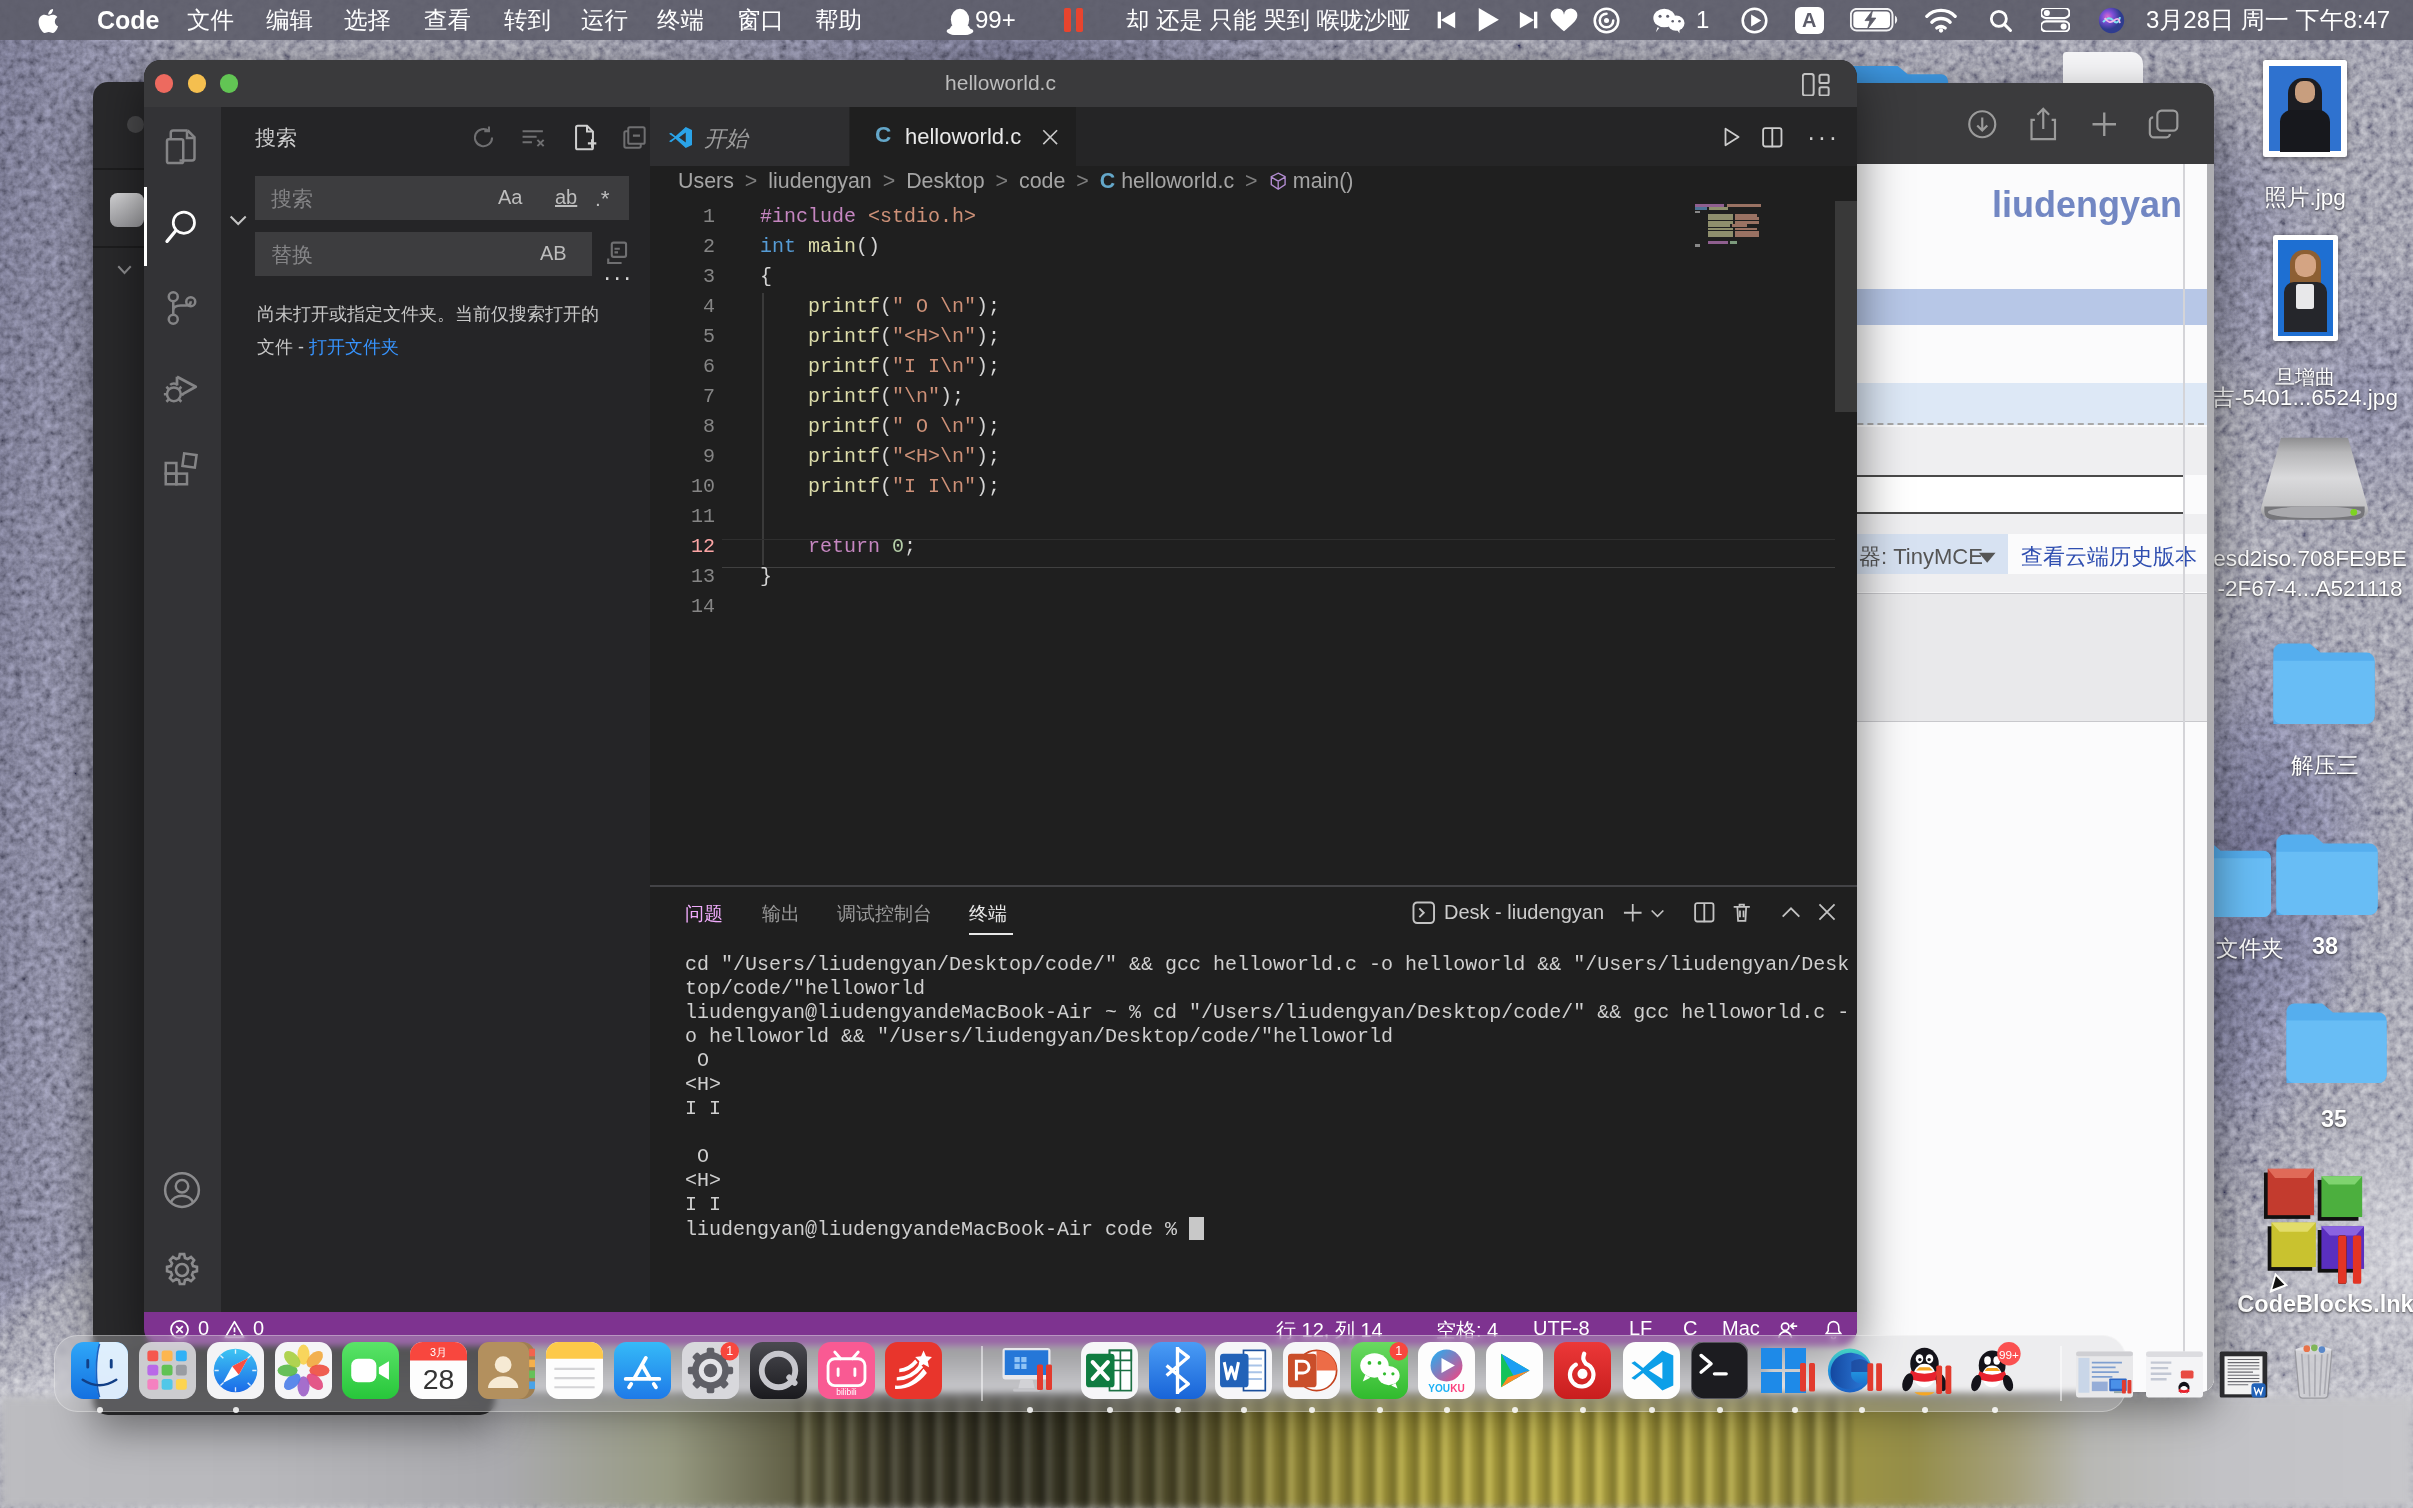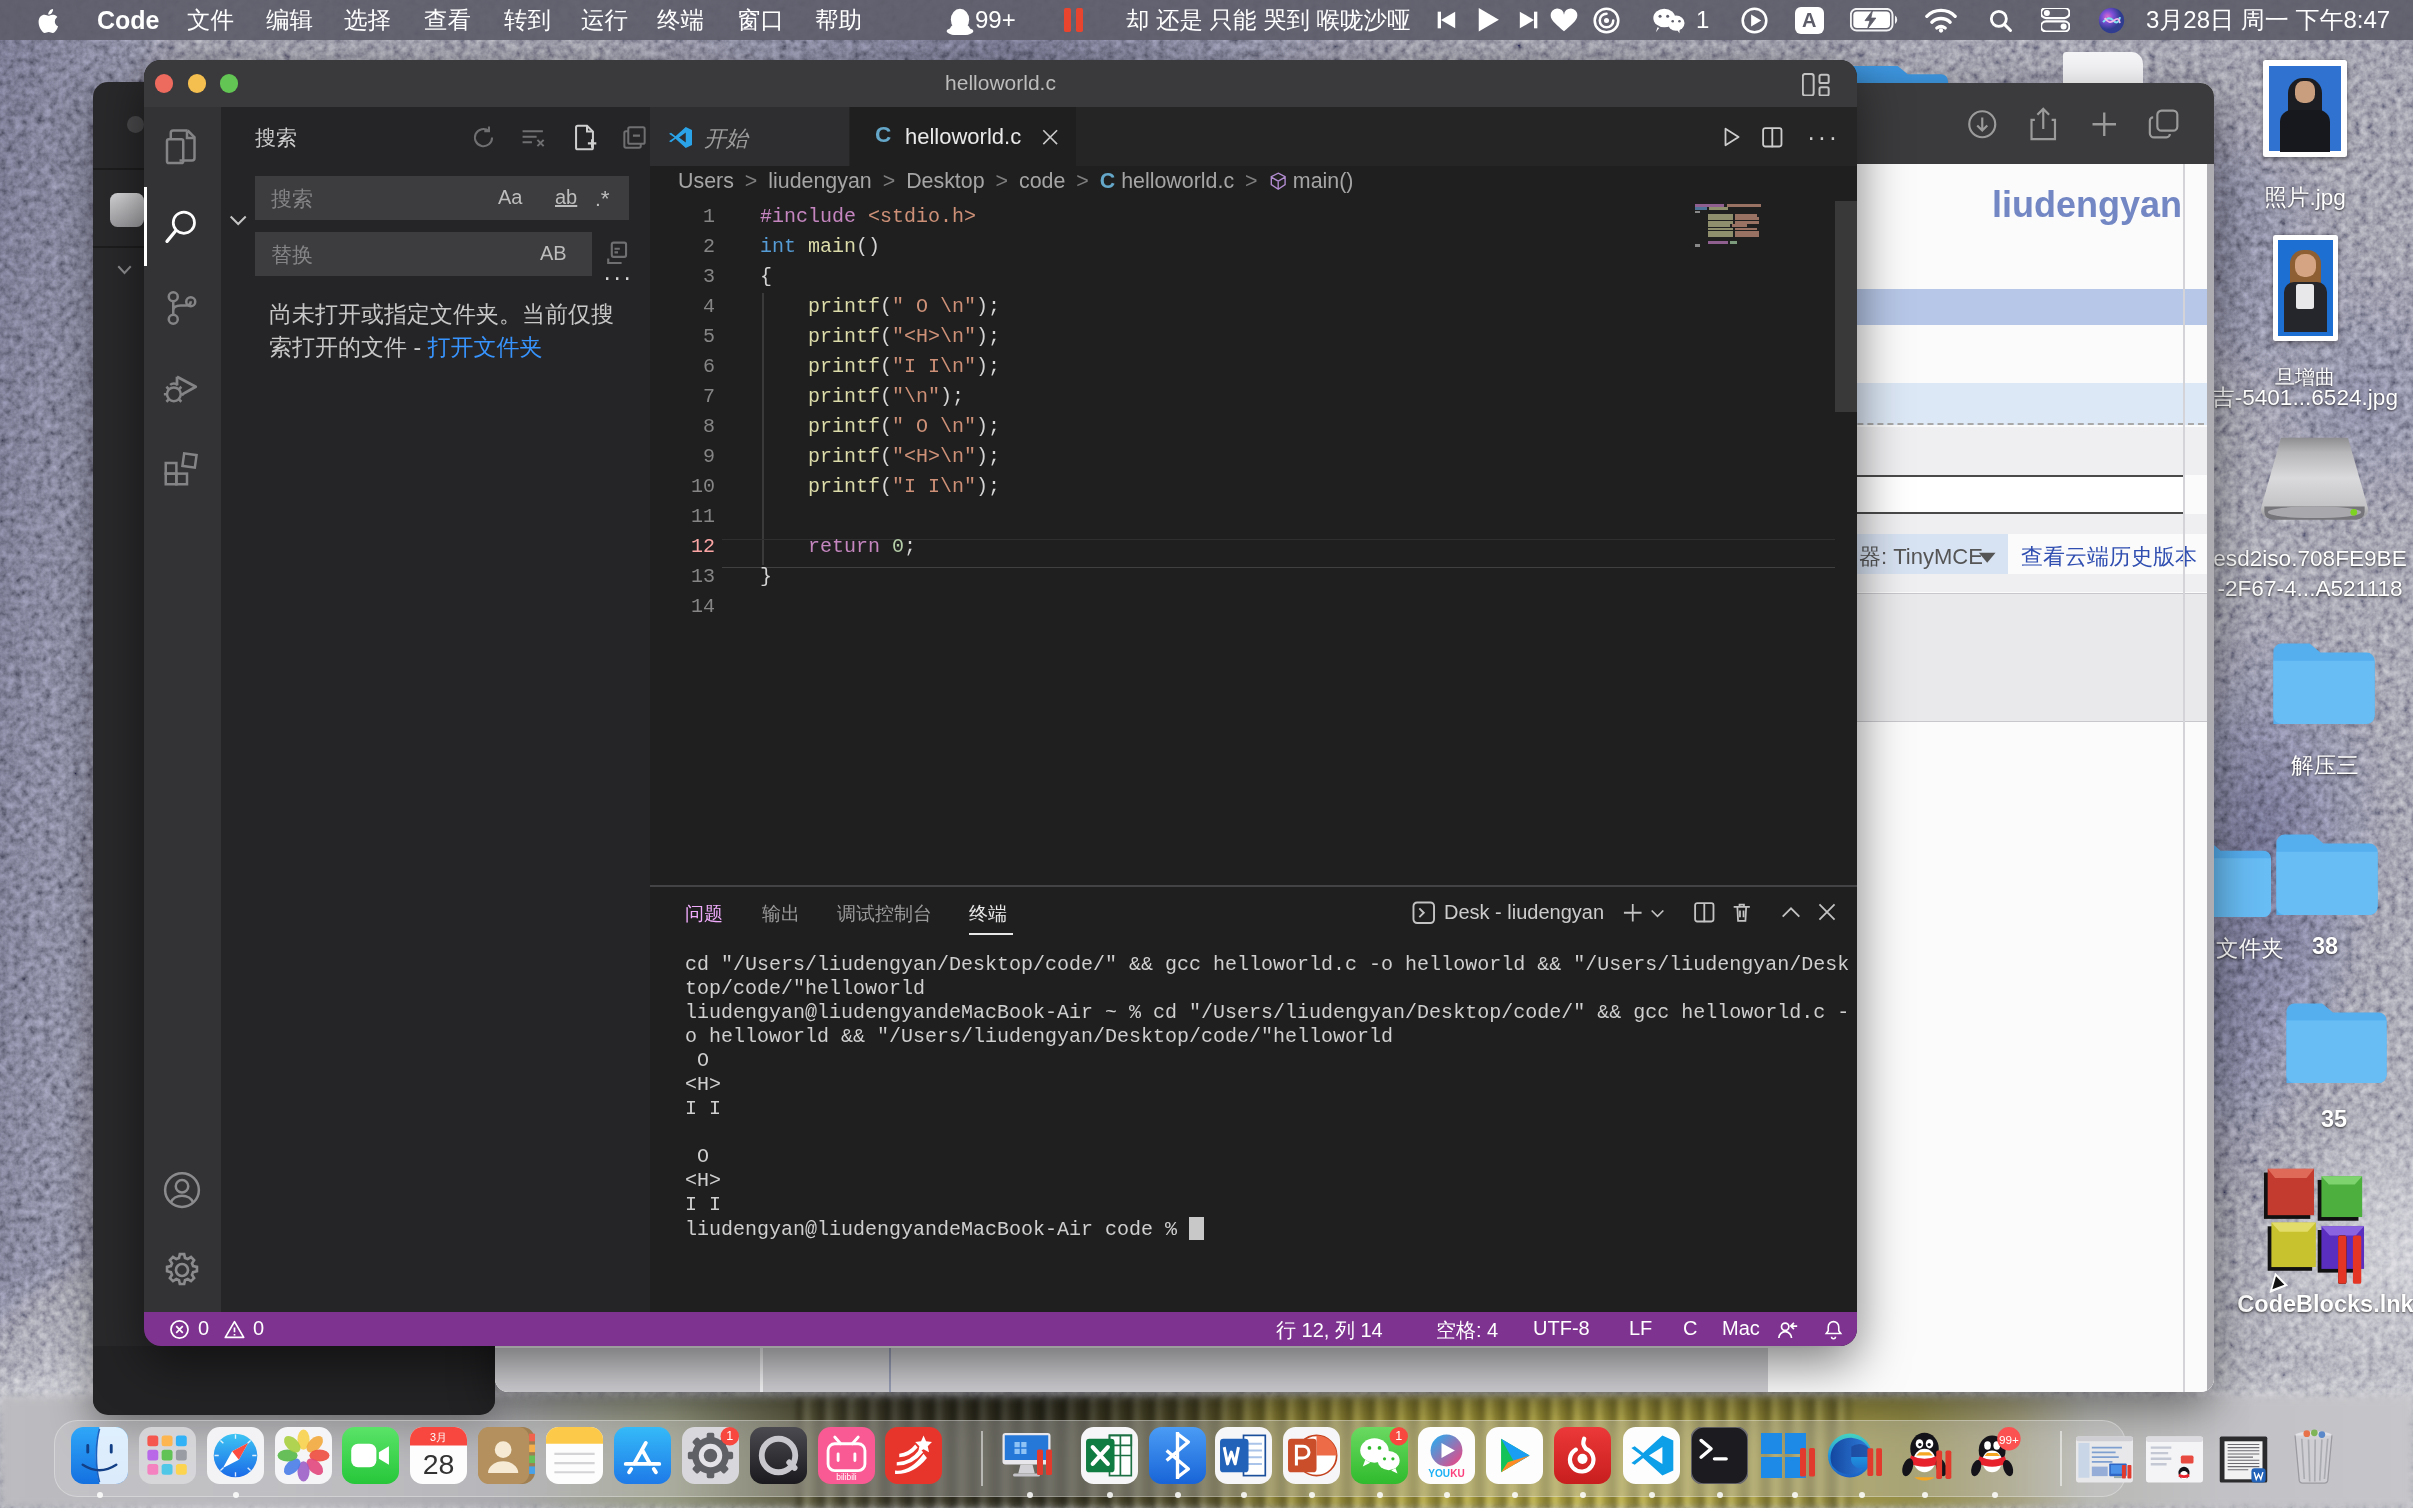--- a/index.html
+++ b/index.html
@@ -45,21 +45,21 @@
   
   #bwin { position:absolute; left:495px; top:83px; width:1719px; height:1309px; background:#fafafa; z-index:20;
           border-radius:13.4px; box-shadow: 0 15px 46px rgba(0,0,0,.45); overflow:hidden; }
 
   
   #vs { position:absolute; left:144px; top:60px; width:1713px; height:1286px; z-index:30; border-radius:17px;
         box-shadow: 0 17px 50px rgba(0,0,0,.5); background:#1f1f1f; overflow:hidden;
         font-size:22px; color:#cccccc; }
 
   
-  #dock { position:absolute; left:54px; top:1420px; width:2072px; height:77px; z-index:70;
+  #dock { position:absolute; left:54px; top:1335px; width:2072px; height:77px; z-index:70;
     background:rgba(210,210,214,.33); border:0.8px solid rgba(255,255,255,.30); border-radius:23.5px;
     backdrop-filter: blur(3.4px);
   }
   .dkicon { position:absolute; top:5.9px; width:57px; height:57px; }
   .dkdot { position:absolute; top:71px; width:5.9px; height:5.9px; border-radius:50%; background:rgba(255,255,255,.85); }
   .dksep { position:absolute; top:10px; width:1.7px; height:55px; background:rgba(255,255,255,.5); }
 
   
   .lnum { font-family:"Liberation Mono", monospace; font-size:20px; line-height:30px; color:#858585; text-align:right; }
   .code { font-family:"Liberation Mono", monospace; font-size:20px; line-height:30px; color:#d4d4d4; }
@@ -333,21 +333,21 @@
 
     <div class="abs" style="left:111px;top:172px;width:337px;height:44px;background:#3d3d3f"></div>
     <div class="abs" style="left:127px;top:181px;font-size:21px;color:#848486">替换</div>
     <div class="abs" style="left:396px;top:182px;font-size:20px;color:#bdbdbd">AB</div>
     <svg class="abs" style="left:458px;top:179px" width="28.5" height="28.5" viewBox="0 0 16 16">
       <path d="M3.5 11 V13.5 H11" fill="none" stroke="#6f6f71" stroke-width="1.2"></path>
       <rect x="5.5" y="2" width="8" height="8" rx="1" fill="none" stroke="#6f6f71" stroke-width="1.2"></rect>
       <path d="M7 5.5 h3 M7 7.5 h2" stroke="#6f6f71" stroke-width="1.2"></path>
     </svg>
     <div class="abs" style="left:459px;top:203px;font-size:25px;color:#d6d6d6;letter-spacing:1.7px">···</div>
-    <div class="abs" style="left:125px;top:238px;width:355px;font-size:23px;line-height:33px;color:#c8c8c8">尚未打开或指定文件夹。当前仅搜索打开的文件 - <span style="color:#3794ff">打开文件夹</span></div>
+    <div class="abs" style="left:113px;top:238px;width:355px;font-size:18px;line-height:33px;color:#c8c8c8">尚未打开或指定文件夹。当前仅搜索打开的文件 - <span style="color:#3794ff">打开文件夹</span></div>
 
     <div class="abs" style="left:506px;top:47px;width:1207px;height:59px;background:#252526"></div>
     <div class="abs" style="left:506px;top:47px;width:199px;height:59px;background:#2e2e30"></div>
     <div class="abs" style="left:706px;top:47px;width:226px;height:59px;background:#1f1f1f"></div>
 
     <svg class="abs" style="left:524px;top:65px" width="25" height="25" viewBox="0 0 100 100">
       <path fill="#2aa3e8" d="M71 8 L30 45 L12 31 L4 35 L26 50 L4 65 L12 69 L30 55 L71 92 L96 80 V20 Z M71 30 V70 L44 50 Z"></path>
     </svg>
     <div class="abs" style="left:560px;top:64px;font-size:22px;color:#9d9d9d;font-style:italic">开始</div>
     <div class="abs" style="left:731px;top:62px;font-size:22.6px;color:#64a7c9;font-weight:bold">C</div>

